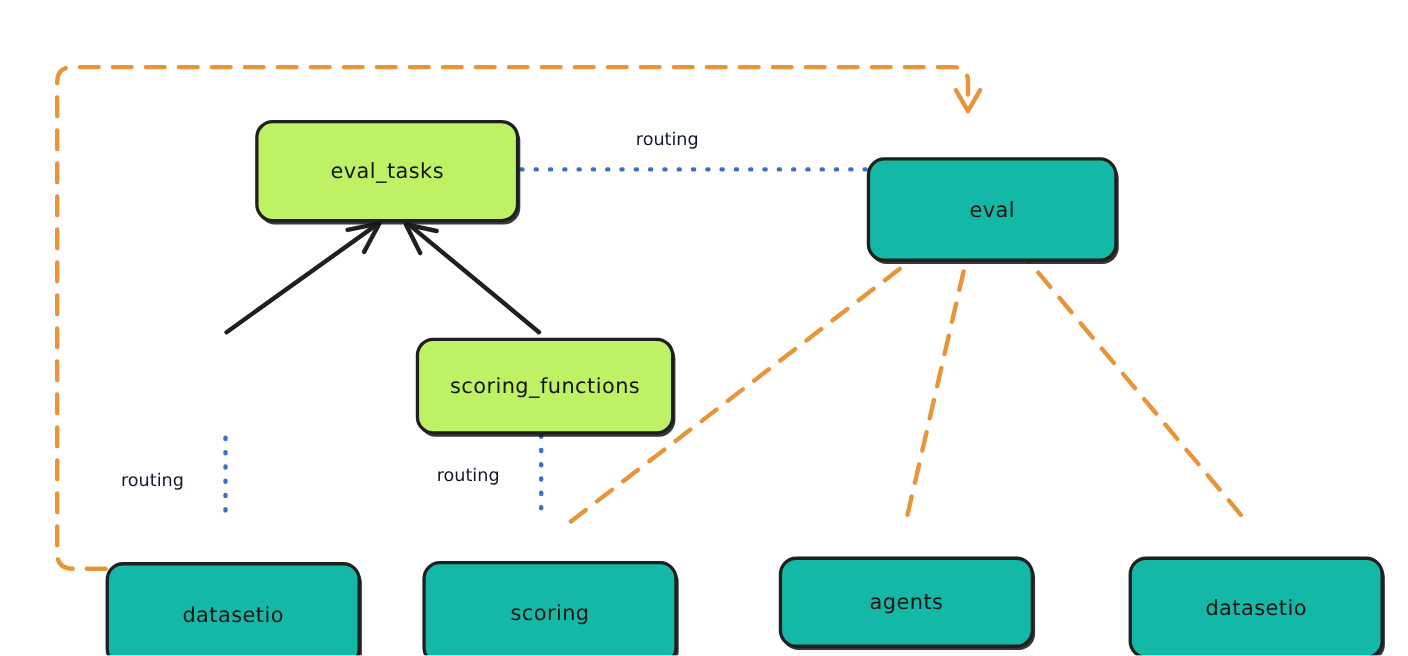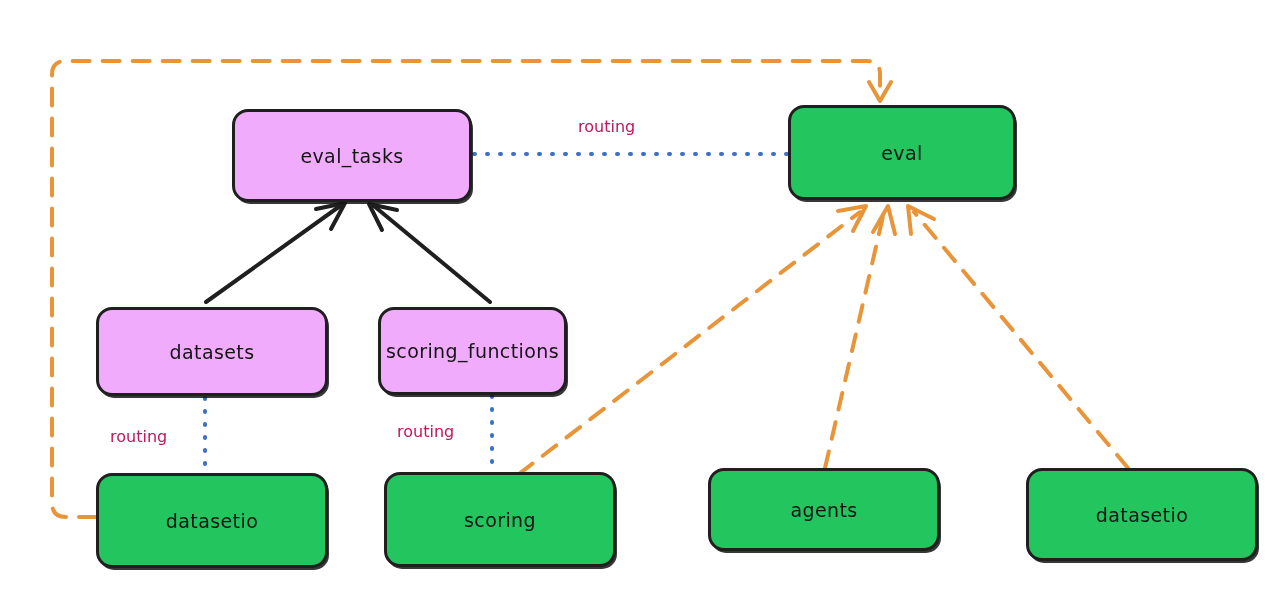--- a/index.html
+++ b/index.html
@@ -31,27 +31,27 @@
     align-items: center;
     justify-content: center;
     border: 3px solid #1f1f1f;
     border-radius: 16px;
     font-family: "DejaVu Sans", sans-serif;
     font-size: 19px;
     color: #141414;
     letter-spacing: 0.4px;
     box-shadow: 2px 3px 0 -1px rgba(20,20,20,0.85);
   }
-  .node.blue  { background: #f0abfc; }
-  .node.green { background: #22c55e; }
+  .node.blue  { background: #bef264; }
+  .node.green { background: #14b8a6; margin-top: 38px; }
   .edge-label {
     position: absolute;
     font-family: "DejaVu Sans", sans-serif;
     font-size: 16px;
-    color: #be185d;
+    color: #0f172a;
     white-space: nowrap;
   }
 </style>
 </head>
 <body>
 
 <div id="canvas">
 
   <svg id="edges" viewBox="0 0 1280 596" xmlns="http://www.w3.org/2000/svg">
 
@@ -81,25 +81,22 @@
   </svg>
 
   <div class="node blue" style="left:232px; top:109px; width:240px; height:93px;">
     <span>eval_tasks</span>
   </div>
 
   <div class="node green" style="left:788px; top:105px; width:228px; height:95px;">
     <span>eval</span>
   </div>
 
-  <div class="node blue" style="left:96px; top:307px; width:232px; height:89px;">
-    <span>datasets</span>
-  </div>
 
-  <div class="node blue" style="left:378px; top:307px; width:189px; height:88px;">
+  <div class="node blue" style="left:378px; top:307px; width:235px; height:88px;">
     <span>scoring_functions</span>
   </div>
 
   <div class="node green" style="left:96px; top:473px; width:232px; height:95px;">
     <span>datasetio</span>
   </div>
 
   <div class="node green" style="left:384px; top:472px; width:232px; height:95px;">
     <span>scoring</span>
   </div>

